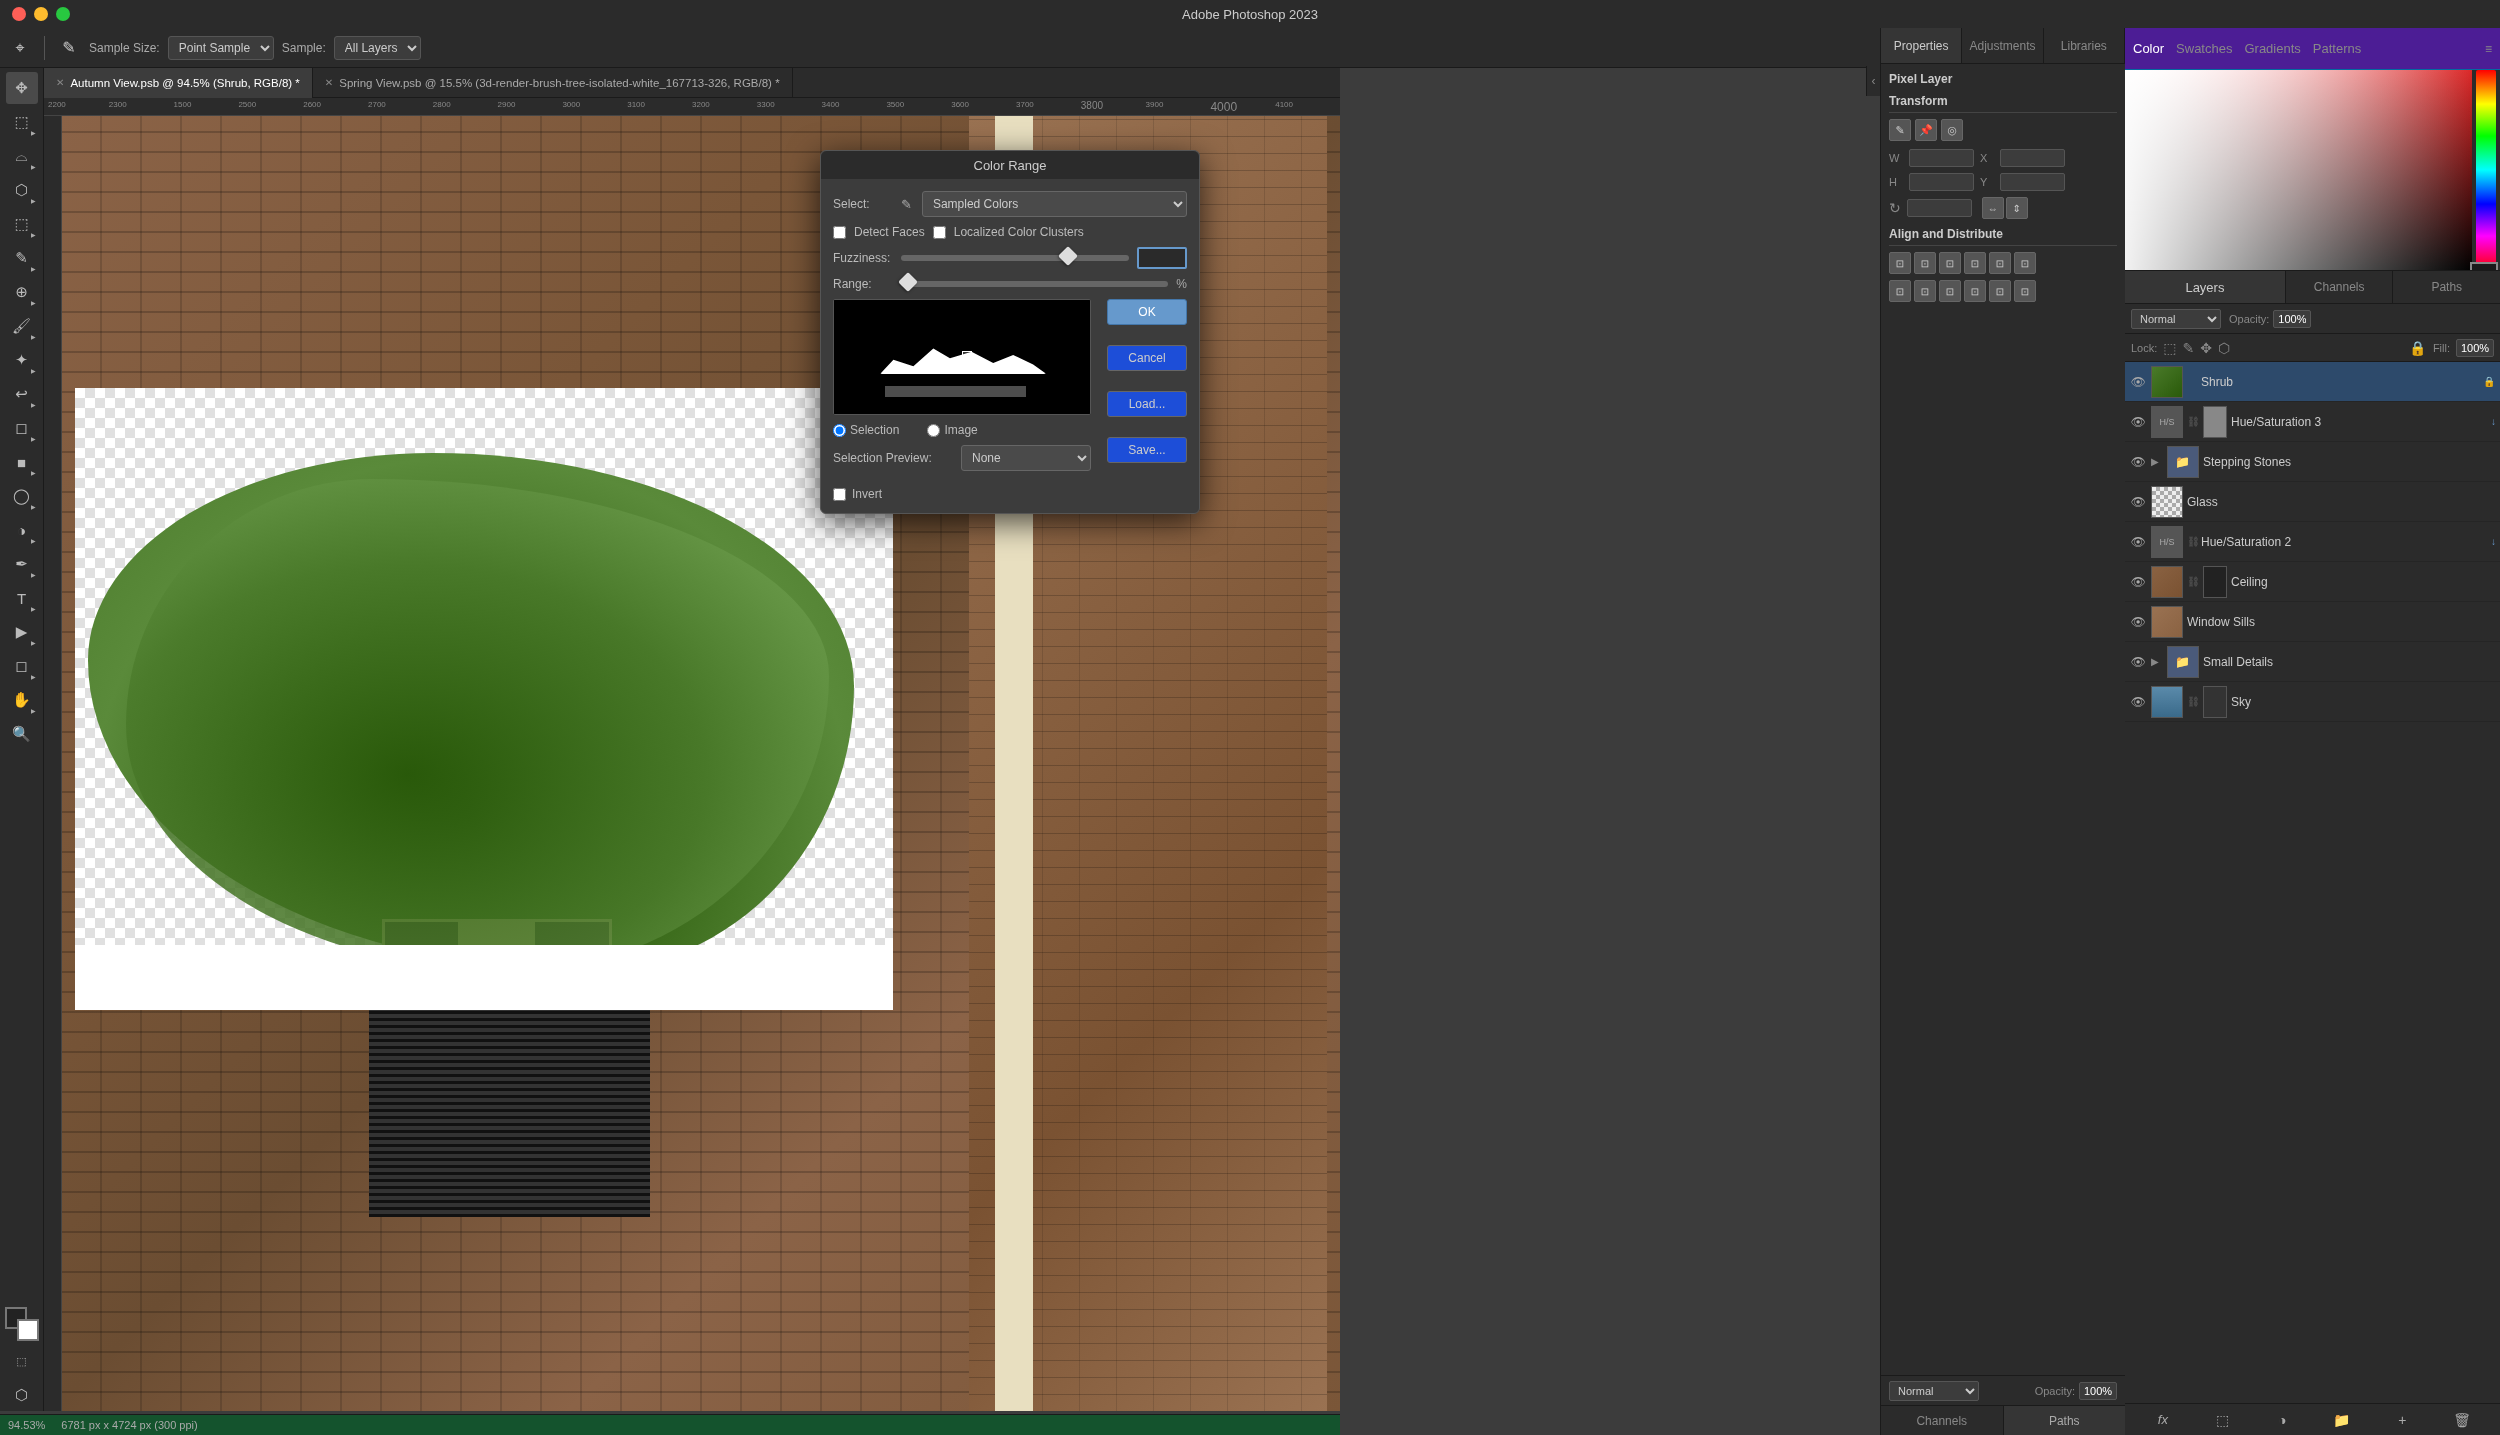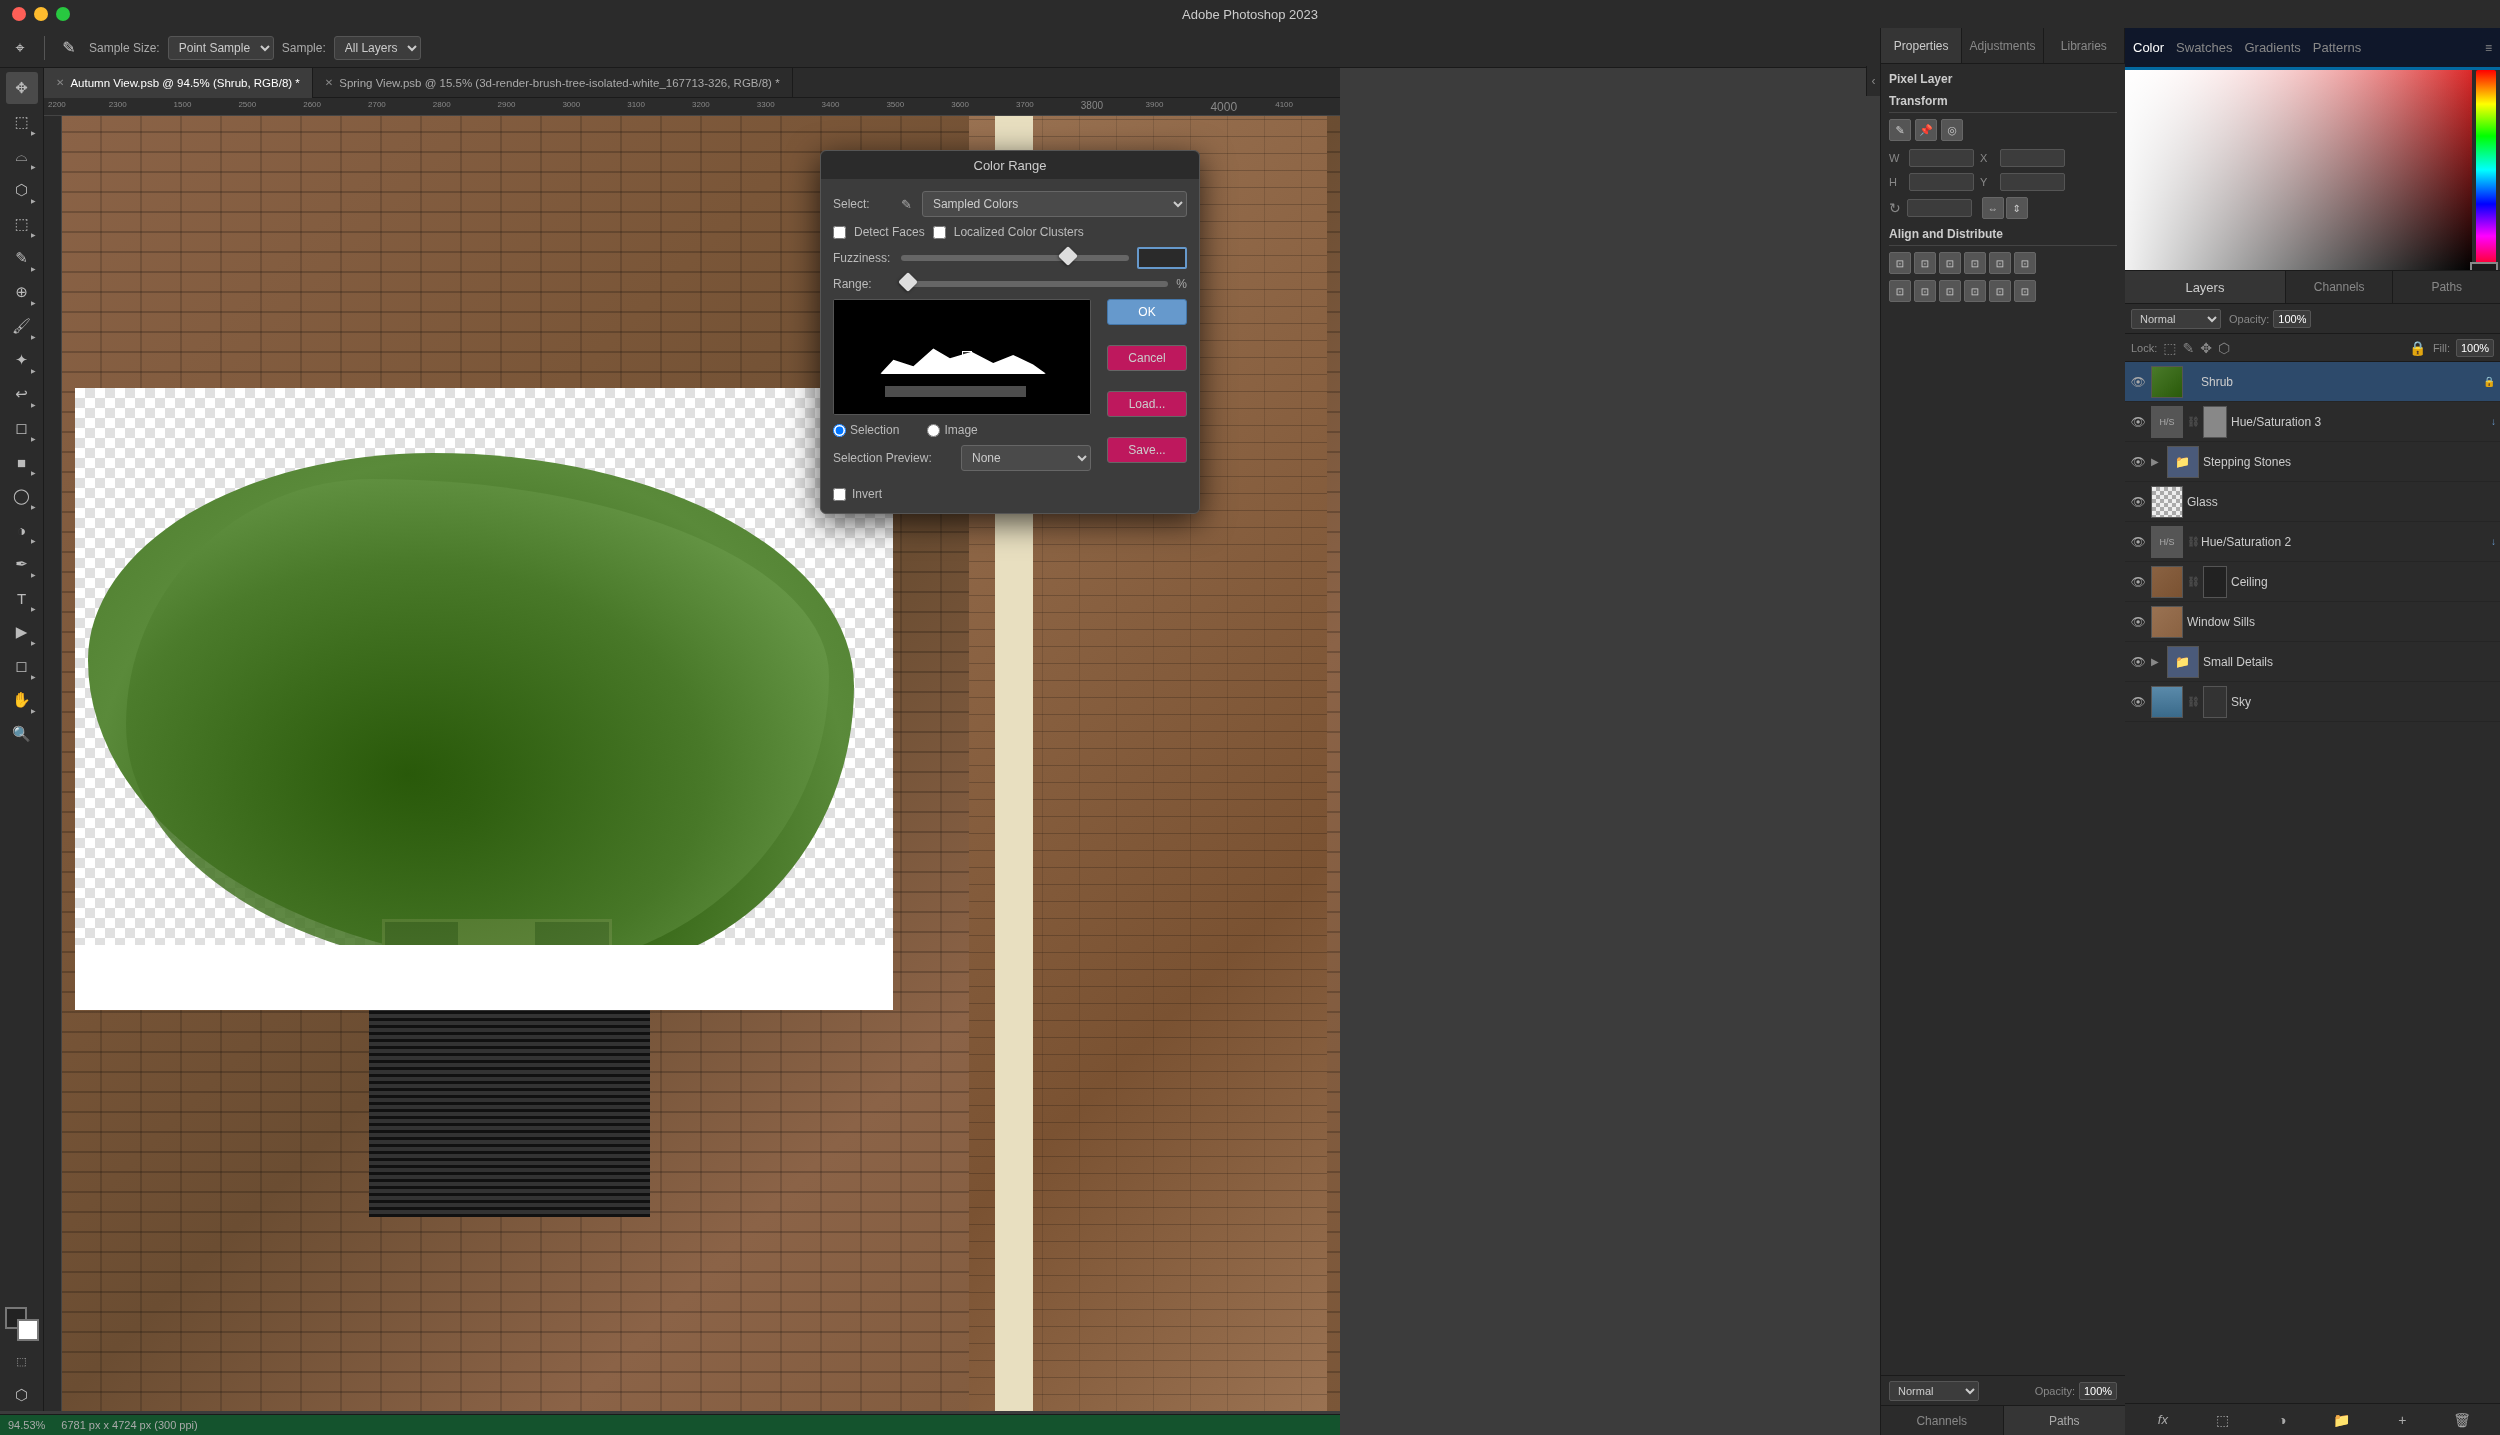--- a/index.html
+++ b/index.html
@@ -60,21 +60,21 @@
     .cr-slider-track { flex: 1; height: 6px; background: #666; border-radius: 3px; position: relative; }
     .cr-slider-thumb { position: absolute; top: -6px; width: 14px; height: 14px; background: #ddd; border-radius: 2px; cursor: pointer; transform: rotate(45deg); box-shadow: 0 1px 3px rgba(0,0,0,0.5); }
     .cr-number-input { width: 50px; background: #2a2a2a; border: 2px solid #6699cc; color: #fff; font-size: 12px; padding: 2px 4px; border-radius: 2px; text-align: right; }
     .cr-percent { color: #aaa; font-size: 12px; }
     #cr-preview { width: 100%; height: 116px; background: #000; border: 1px solid #555; border-radius: 2px; position: relative; overflow: hidden; margin-bottom: 8px; }
     .cr-preview-img { width: 100%; height: 100%; background: #000; position: relative; }
     .cr-radio-row { display: flex; align-items: center; gap: 28px; margin-bottom: 8px; }
     .cr-radio-item { display: flex; align-items: center; gap: 4px; font-size: 12px; color: #bbb; }
     .cr-select-preview { background: #4a4a4a; border: 1px solid #666; color: #ccc; font-size: 12px; padding: 3px 6px; border-radius: 3px; flex: 1; height: 26px; }
     #cr-buttons { display: flex; flex-direction: column; gap: 20px; margin-left: 8px; }
-    .cr-btn { width: 80px; padding: 5px 0; background: #be185d; border: 1px solid #666; color: #ccc; font-size: 12px; border-radius: 3px; cursor: pointer; text-align: center; }
+    .cr-btn { width: 80px; padding: 5px 0; background: #1d4ed8; border: 1px solid #666; color: #ccc; font-size: 12px; border-radius: 3px; cursor: pointer; text-align: center; }
     .cr-btn.primary { background: #6699cc; border-color: #4477aa; color: #fff; }
     #cr-invert-row { display: flex; align-items: center; gap: 6px; font-size: 12px; color: #bbb; }
 
     
     #right-side { position: absolute; top: 28px; right: 0; width: 375px; height: calc(100% - 28px); background: #2b2b2b; display: flex; flex-direction: column; }
 
     
     #mid-panel { position: absolute; top: 28px; right: 375px; width: 245px; height: calc(100% - 28px); background: #2b2b2b; border-left: 1px solid #1a1a1a; display: flex; flex-direction: column; overflow: hidden; }
     #mid-tabs { height: 36px; display: flex; border-bottom: 1px solid #1a1a1a; flex-shrink: 0; }
     .mid-tab { flex: 1; display: flex; align-items: center; justify-content: center; font-size: 12px; color: #888; cursor: pointer; border-right: 1px solid #1a1a1a; }
@@ -313,21 +313,21 @@
 
     <div id="cr-invert-row">
       <input type="checkbox" class="cr-checkbox" style="">
       <span>Invert</span>
     </div>
   </div>
 </div>
 
 <div id="right-side" style="right: 0px; width: 375px;">
 
-  <div style="height:42px;display:flex;align-items:center;padding:0 8px;gap:12px;border-bottom:3px solid #0369a1;background:#0f172a;flex-shrink:0;">
+  <div style="height:42px;display:flex;align-items:center;padding:0 8px;gap:12px;border-bottom:1px solid #0369a1;background:#4c1d95;flex-shrink:0;">
     <span style="font-size:13px;color:#fff;cursor:pointer;">Color</span>
     <span style="font-size:13px;color:#888;cursor:pointer;">Swatches</span>
     <span style="font-size:13px;color:#888;cursor:pointer;">Gradients</span>
     <span style="font-size:13px;color:#888;cursor:pointer;">Patterns</span>
     <div style="margin-left:auto;display:flex;gap:4px;">
       <span style="color:#888;font-size:12px;cursor:pointer;">≡</span>
     </div>
   </div>
 
   <div style="height:200px;position:relative;overflow:hidden;flex-shrink:0;">

